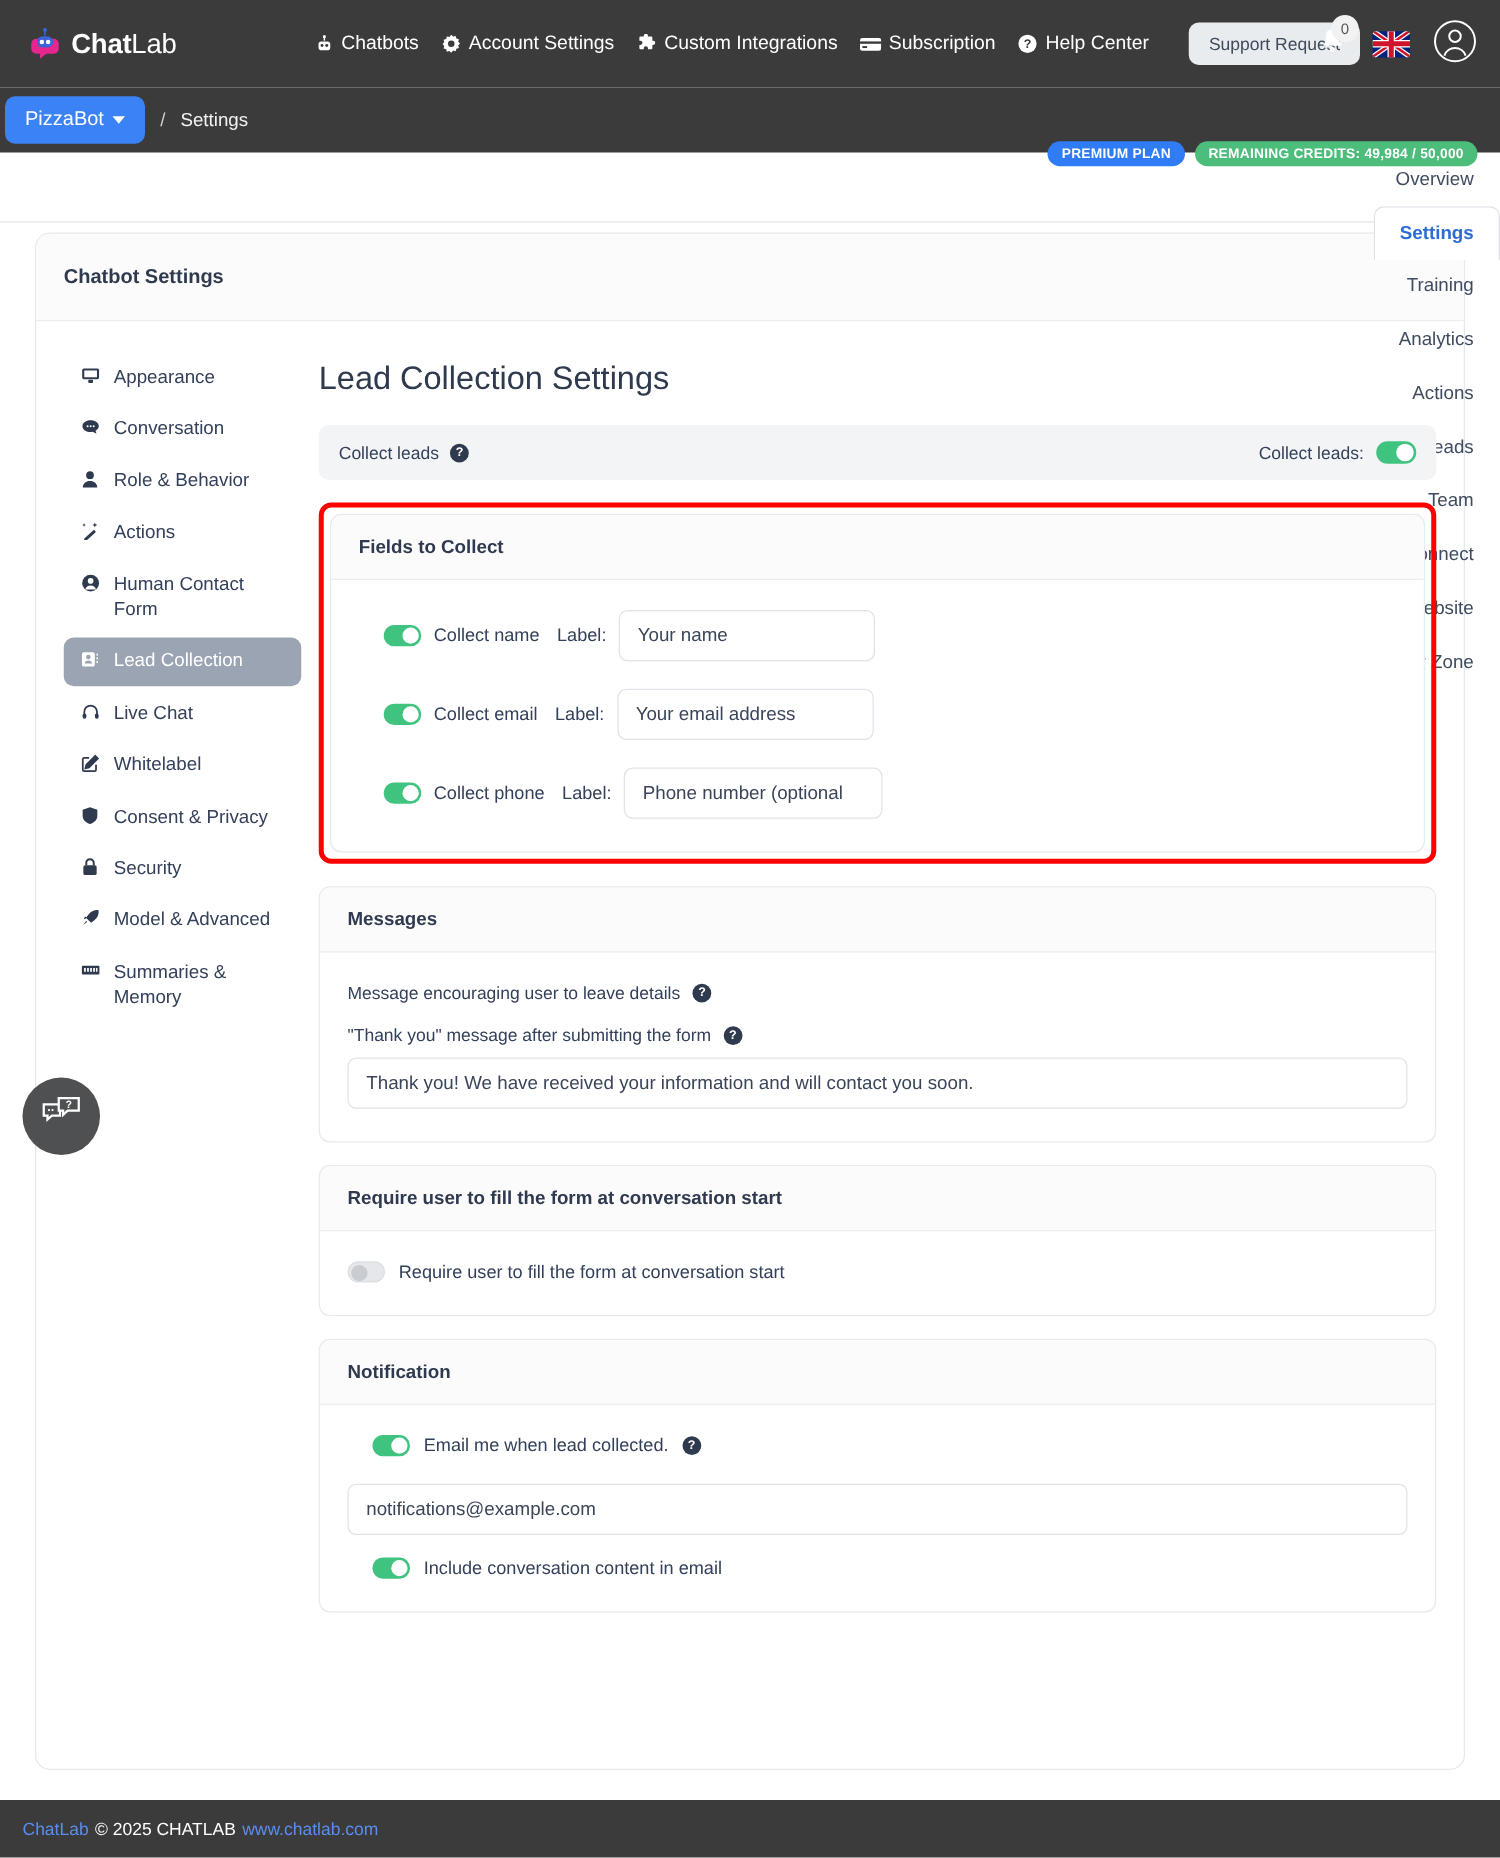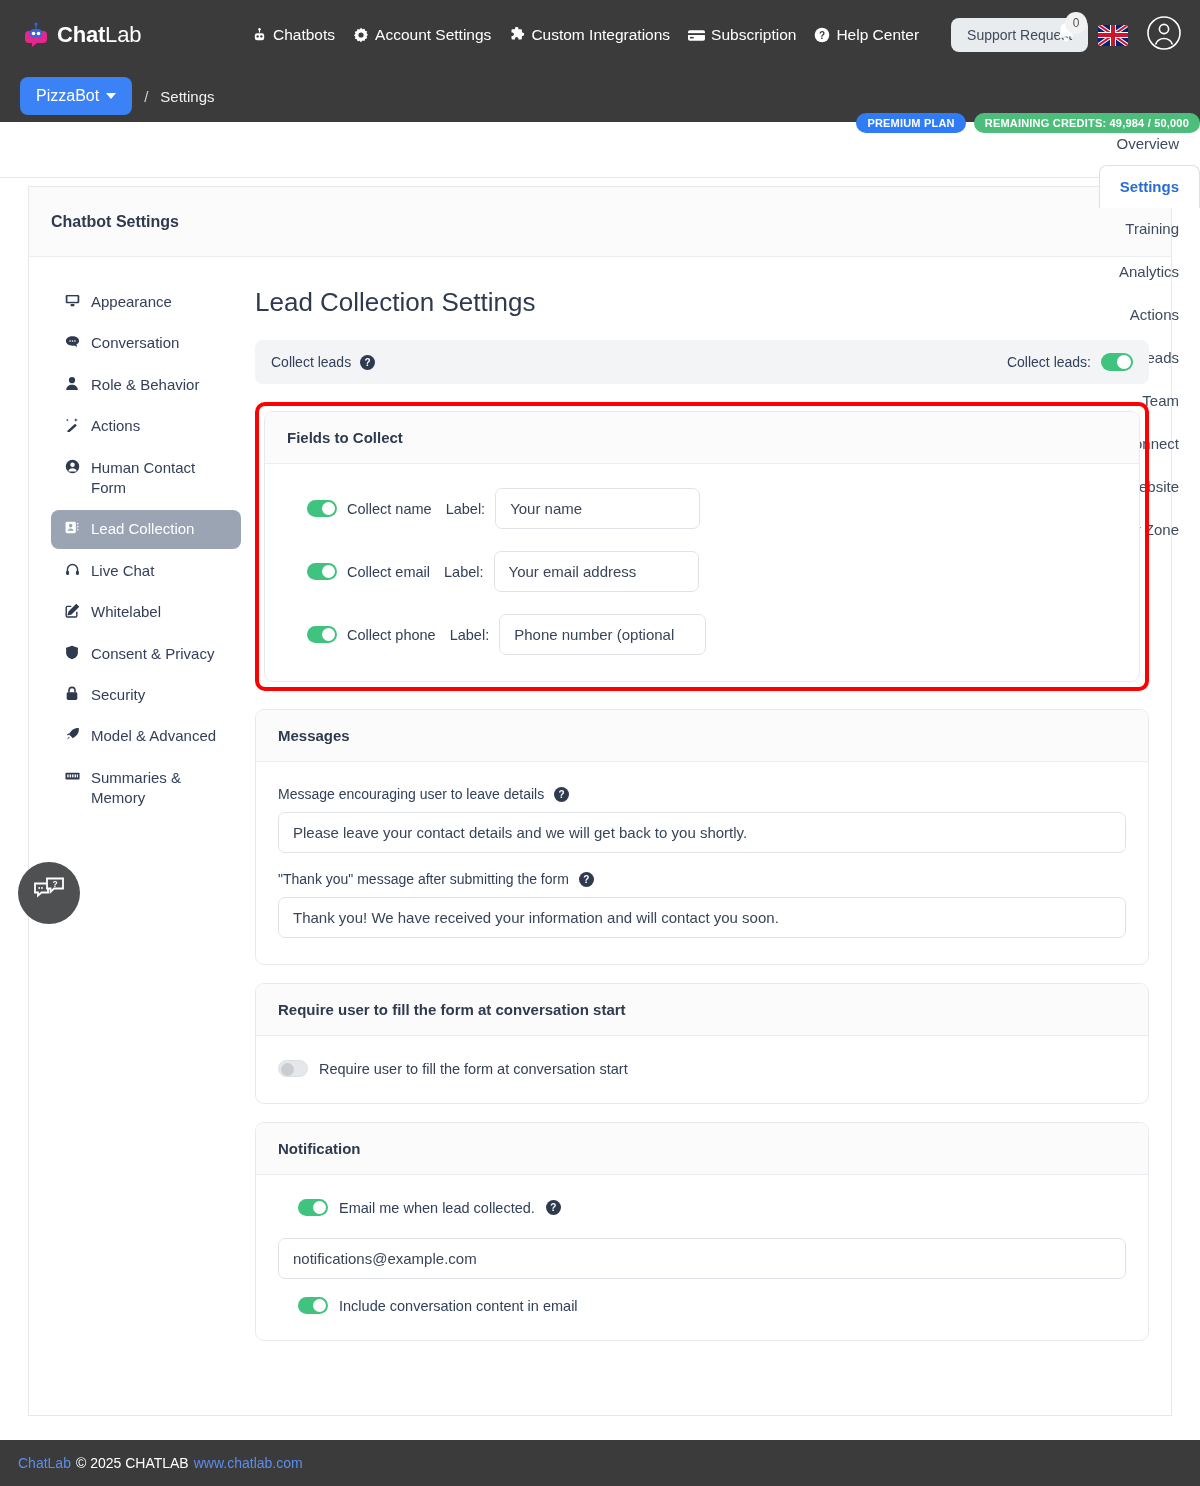--- a/index.html
+++ b/index.html
@@ -95,21 +95,21 @@
   .fl-h { width: 30px; height: 6px; background: #fff; top: 7.5px; left: 0; }
   .fl-v2 { width: 3.4px; height: 21px; background: #cf142b; left: 13.3px; top: 0; }
   .fl-h2 { width: 30px; height: 3.4px; background: #cf142b; top: 8.8px; left: 0; }
 
   
   .crumbbar {
     height: 52px;
     background: #3b3b3b;
     display: flex;
     align-items: center;
-    padding-left: 20px;
+    padding-left: 4px;
     position: relative;
   }
   .bot-pill {
     background: #3b82f6;
     color: #fff;
     border: none;
     border-radius: 8px;
     padding: 10px 16px;
     font-size: 16px;
     font-family: inherit;
@@ -122,21 +122,21 @@
     width: 0; height: 0;
     border-left: 5px solid transparent;
     border-right: 5px solid transparent;
     border-top: 6px solid #fff;
   }
   .crumb-sep { color: #cfcfcf; margin: 0 12px; font-size: 15px; }
   .crumb-cur { color: #f1f1f1; font-size: 15px; }
 
   .plan-row {
     position: absolute;
-    right: 0;
+    right: 18px;
     bottom: -11px;
     display: flex;
     gap: 8px;
     align-items: center;
   }
   .pill-plan {
     background: #2f7cf6;
     color: #fff;
     font-size: 11px;
     font-weight: 700;
@@ -179,21 +179,21 @@
     background: #fff;
     border-color: #dde1e6;
     border-radius: 8px 8px 0 0;
     margin-bottom: -1px;
   }
 
   
   .page-wrap { padding: 8px 28px 0; }
   .card-outer {
     border: 1px solid #e5e8ec;
-    border-radius: 0;
+    border-radius: 12px;
     background: #fff;
     overflow: hidden;
     height: 1230px;
   }
   .card-head {
     height: 70px;
     background: #fbfbfc;
     border-bottom: 1px solid #ebedf0;
     display: flex;
     align-items: center;
@@ -704,21 +704,20 @@
           </div>
         </div>
 
         <div class="panel">
           <div class="panel-head">Messages</div>
           <div class="panel-body">
             <div class="msg-label">
               <span>Message encouraging user to leave details</span>
               <span class="qmark">?</span>
             </div>
-            <input class="txt txt-wide" value="Please leave your contact details and we will get back to you shortly." style="">
 
             <div class="msg-label msg-gap">
               <span>"Thank you" message after submitting the form</span>
               <span class="qmark">?</span>
             </div>
             <input class="txt txt-wide" value="Thank you! We have received your information and will contact you soon." style="">
           </div>
         </div>
 
         <div class="panel">

